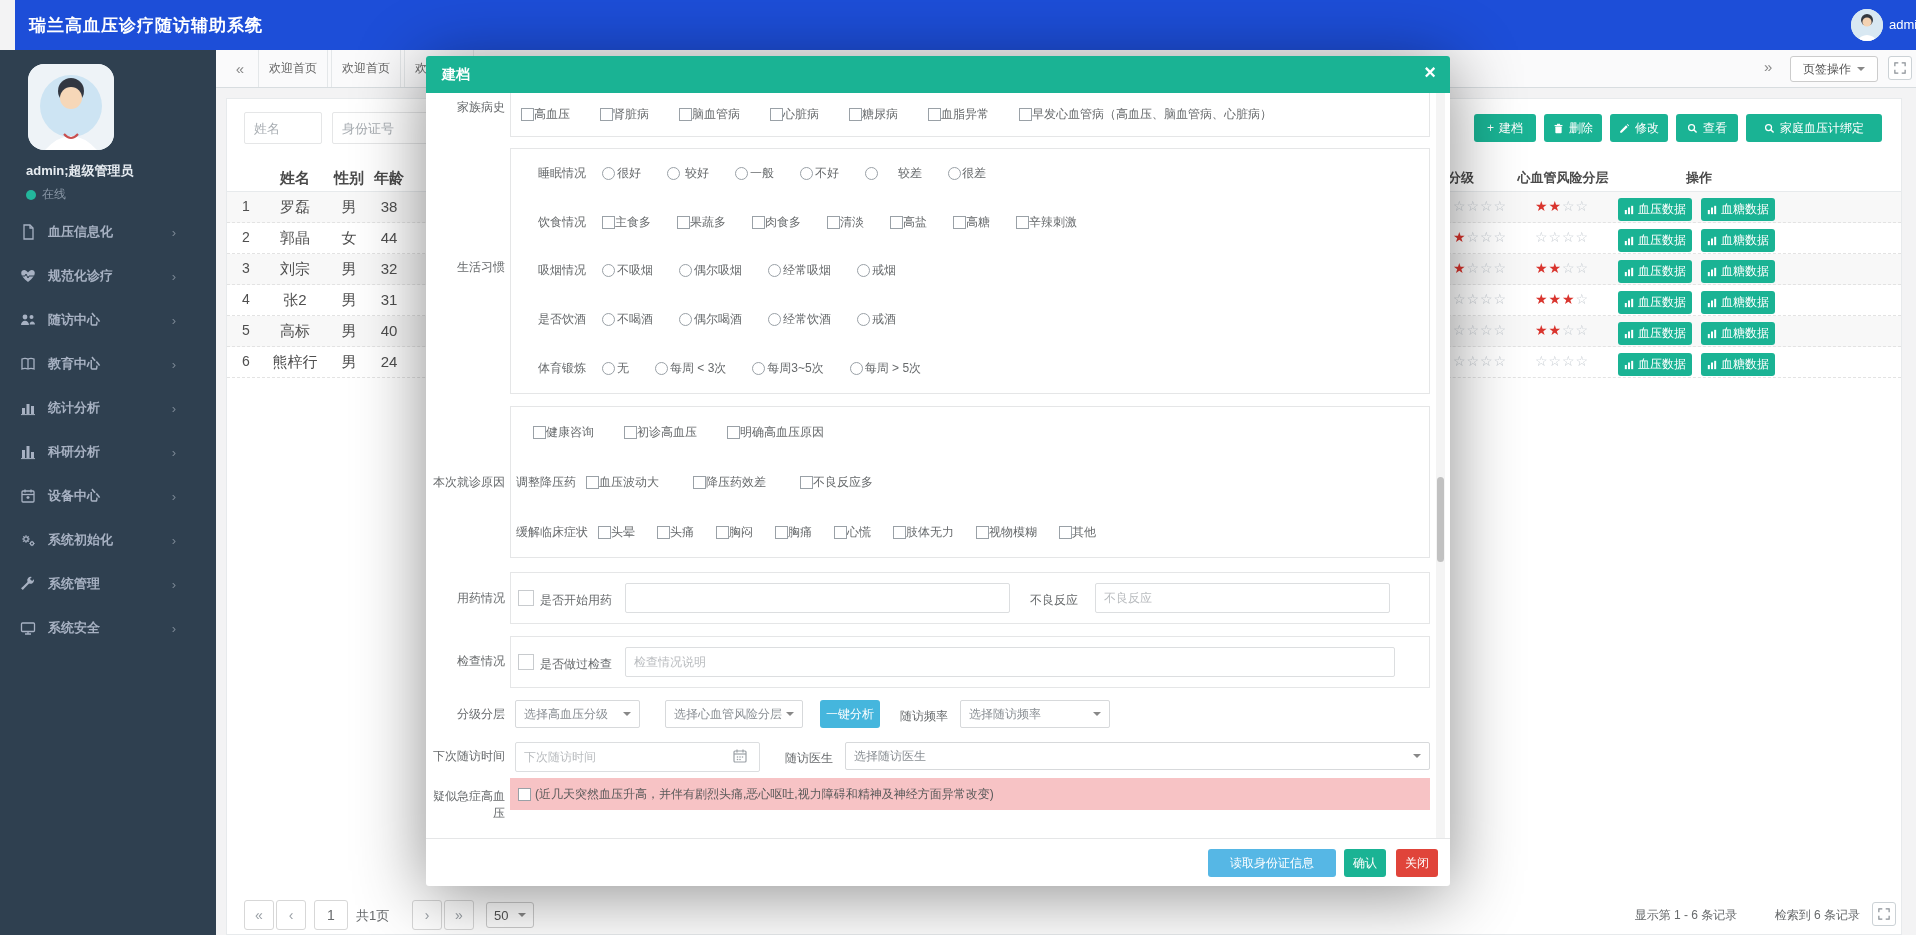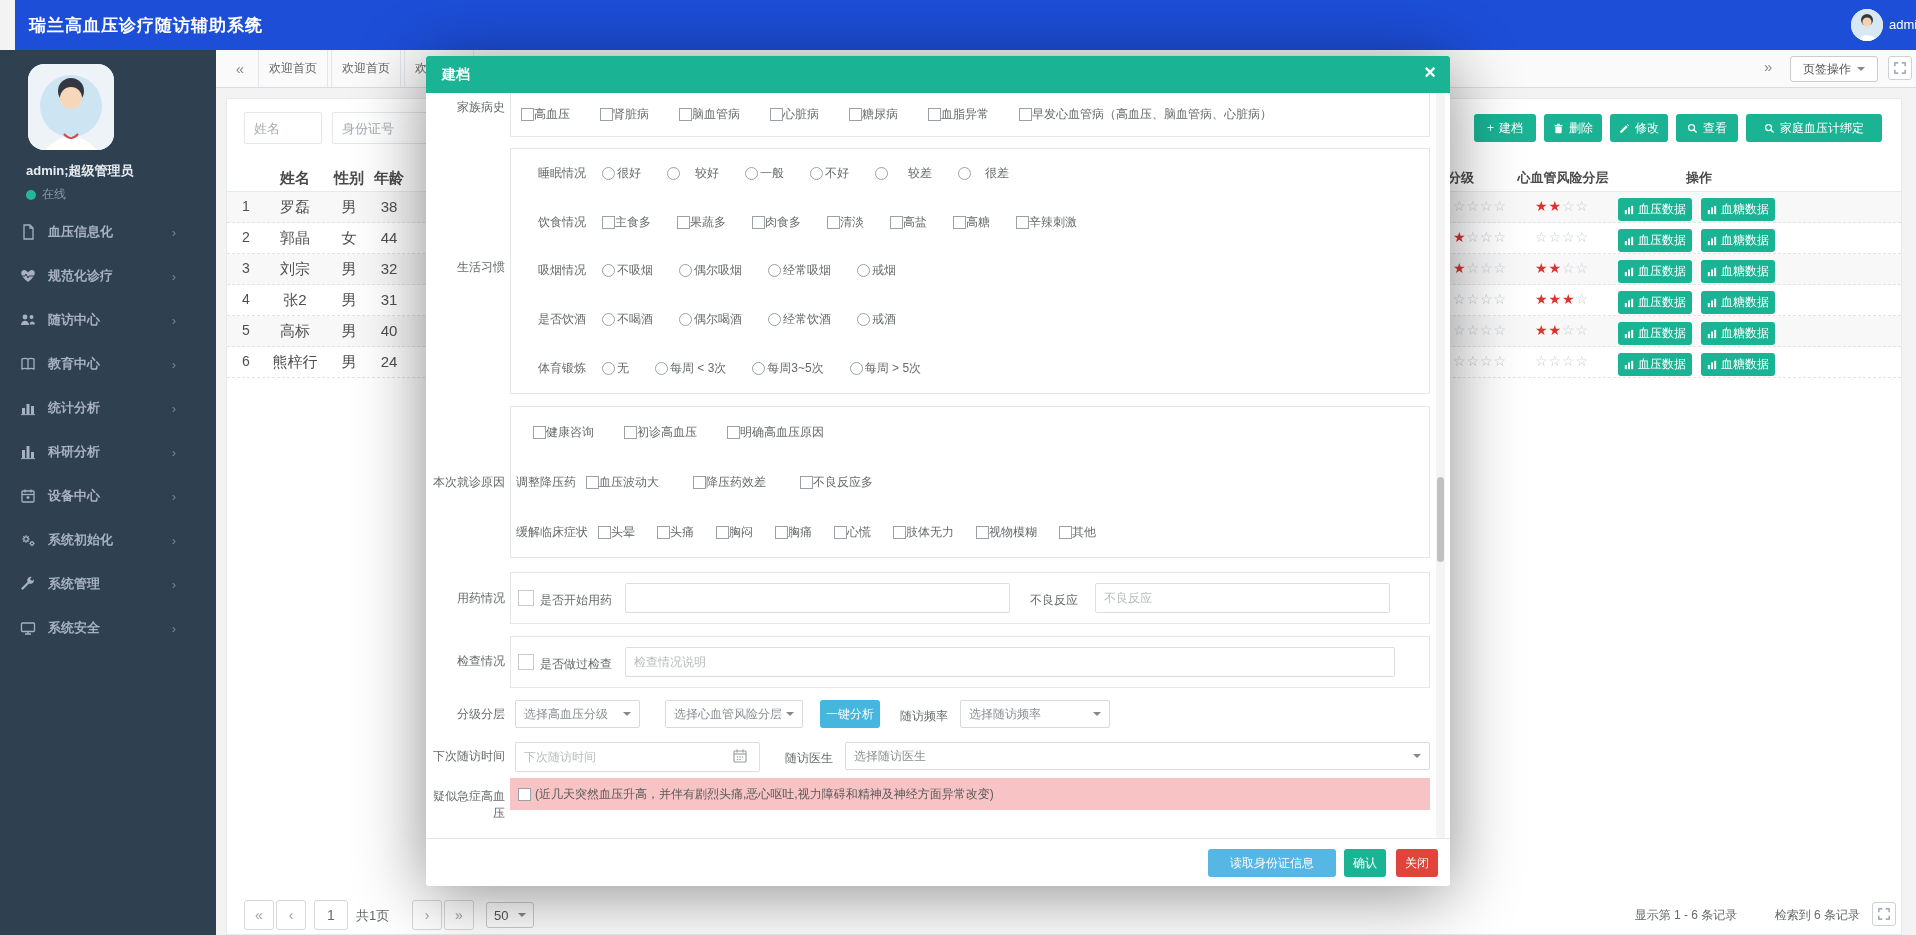--- a/index.html
+++ b/index.html
@@ -576,37 +576,37 @@
   <div class="mbox" id="box-habits">
     <div class="hrow">
       <span class="hlab">睡眠情况</span>
       <div class="optrow">
           <span class="opt">
             <span class="radio"></span>
             <span style="margin-left: 2px;">很好</span>
           </span>
           <span class="opt">
             <span class="radio"></span>
-            <span style="margin-left: 15px;">较好</span>
+            <span style="margin-left: 5px;">较好</span>
           </span>
           <span class="opt">
             <span class="radio"></span>
             <span style="margin-left: 2px;">一般</span>
           </span>
           <span class="opt">
             <span class="radio"></span>
             <span style="margin-left: 2px;">不好</span>
           </span>
           <span class="opt">
             <span class="radio"></span>
             <span style="margin-left: 20px;">较差</span>
           </span>
           <span class="opt">
             <span class="radio"></span>
-            <span style="margin-left: 14px;">很差</span>
+            <span style="margin-left: 1px;">很差</span>
           </span>
         </div>
     </div>
     <div class="hrow">
       <span class="hlab">饮食情况</span>
       <div class="optrow">
           <span class="opt">
             <span class="cb"></span>
             <span>主食多</span>
           </span>

